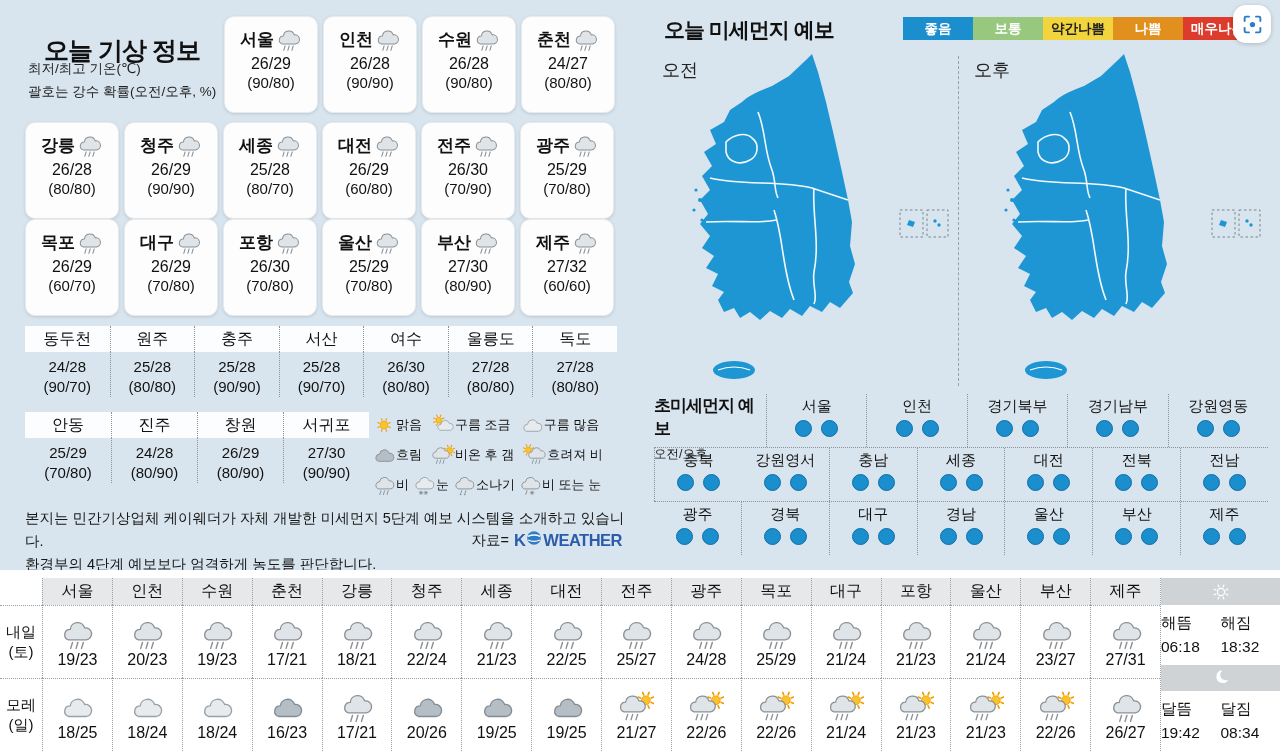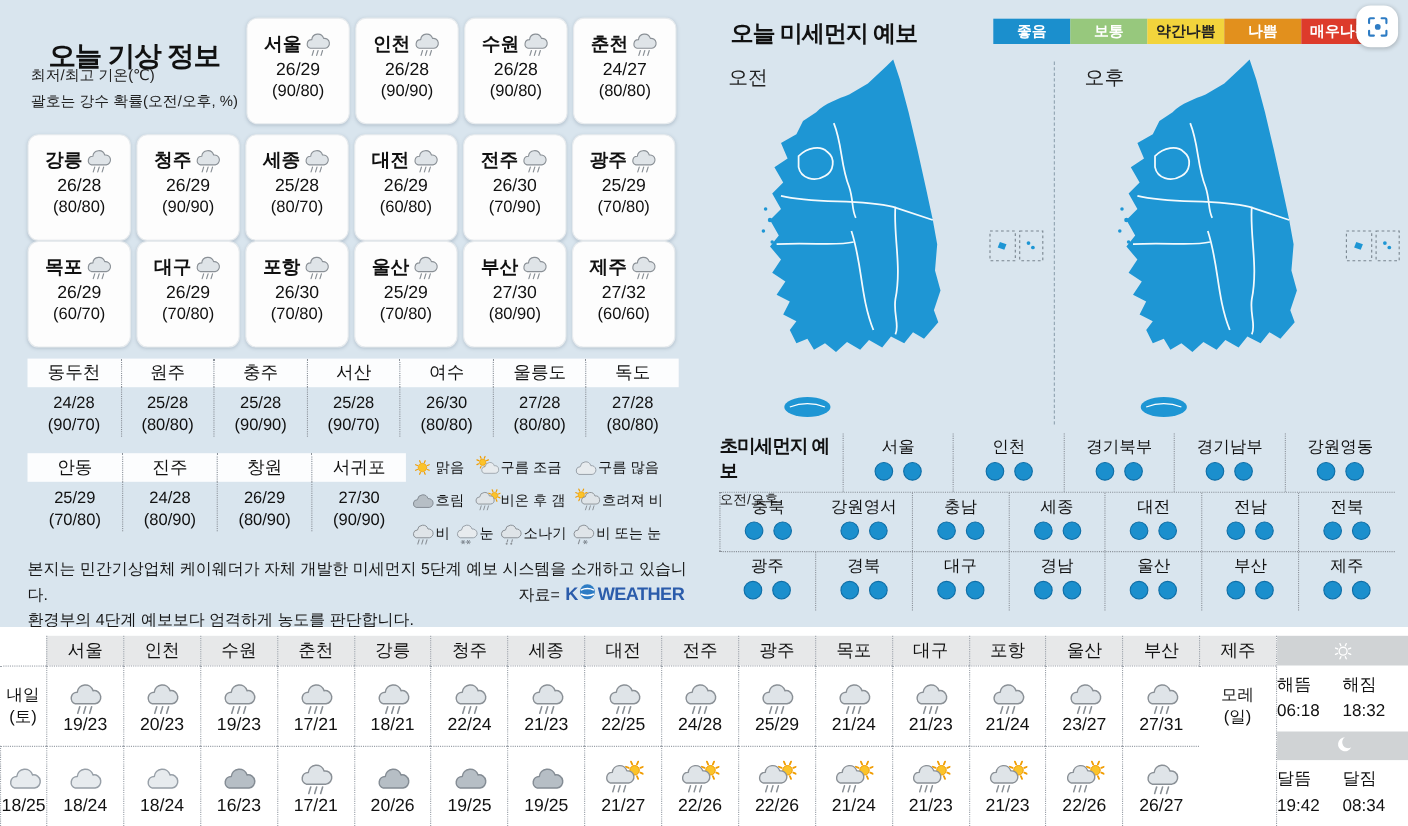--- a/index.html
+++ b/index.html
@@ -35,21 +35,21 @@
   #note{position:absolute;left:25px;top:507px;width:605px;font-size:14.5px;line-height:23px;color:#161616;}
   #source{position:absolute;right:18px;top:530px;display:flex;align-items:center;font-size:14.5px;color:#161616;}
   #source .brand{display:flex;align-items:center;font-weight:bold;color:#2b5cab;font-size:16.5px;margin-left:5px;letter-spacing:-.5px;}
   
   #right-panel{position:absolute;left:640px;top:0;width:640px;height:578px;}
   #dust-title{position:absolute;left:24px;top:16px;margin:0;font-size:21px;font-weight:bold;letter-spacing:-1px;}
   #dust-legend{position:absolute;left:263px;top:17px;display:flex;}
   .chip{width:70px;height:23px;display:flex;align-items:center;justify-content:center;
         font-size:13.5px;font-weight:bold;}
   .map-wrap{position:absolute;top:50px;width:300px;height:340px;}
-  #map-am{left:14px;} #map-pm{left:338px;}
+  #map-am{left:14px;} #map-pm{left:326px;}
   .map-label{position:absolute;left:8px;top:8px;font-size:18px;color:#222;z-index:2;}
   #map-divider{position:absolute;left:318px;top:56px;height:330px;border-left:1px dashed #90a2b0;}
   #fine-dust{position:absolute;left:14px;top:394px;width:614px;}
   .fd-row{display:flex;height:53px;}
   .fd-sep{border-top:1px dotted #8b9199;}
   .fd-title-block{width:112px;}
   .fd-title{font-size:17px;font-weight:bold;letter-spacing:-1px;}
   .fd-sub{font-size:12.5px;margin-top:6px;color:#222;}
   .fd-cell{flex:1;display:flex;flex-direction:column;align-items:center;justify-content:flex-start;padding-top:3px;}
   .fd-cell .nm{font-size:15px;}
@@ -730,28 +730,28 @@
       </span>
           </div>
           <div class="fd-cell" style="border-left: 1px dotted rgb(139, 145, 153);">
             <span class="nm">대전</span>
       <span class="fd-dots">
         <span class="dot" style="background:#1b8fcd"></span>
         <span class="dot" style="background:#1b8fcd"></span>
       </span>
           </div>
           <div class="fd-cell" style="border-left: 1px dotted rgb(139, 145, 153);">
+            <span class="nm">전북</span>
+      <span class="fd-dots">
+        <span class="dot" style="background:#1b8fcd"></span>
+        <span class="dot" style="background:#1b8fcd"></span>
+      </span>
+          </div>
+          <div class="fd-cell" style="border-left: 1px dotted rgb(139, 145, 153);">
             <span class="nm">전남</span>
-      <span class="fd-dots">
-        <span class="dot" style="background:#1b8fcd"></span>
-        <span class="dot" style="background:#1b8fcd"></span>
-      </span>
-          </div>
-          <div class="fd-cell" style="border-left: 1px dotted rgb(139, 145, 153);">
-            <span class="nm">전북</span>
       <span class="fd-dots">
         <span class="dot" style="background:#1b8fcd"></span>
         <span class="dot" style="background:#1b8fcd"></span>
       </span>
           </div>
         </div>
         <div class="fd-row fd-sep">
           <div class="fd-cell">
             <span class="nm">광주</span>
       <span class="fd-dots">
@@ -948,20 +948,33 @@
           <svg xmlns="http://www.w3.org/2000/svg" viewBox="0 0 40 40" width="36" height="36">
             <g>
               <path d="M10.5 26.5 A6 6 0 0 1 12.5 14.8 A8.2 8.2 0 0 1 28.5 13.2 A5.6 5.6 0 0 1 30.5 26.5 Z" fill="#dfe4e8" stroke="#8a9096" stroke-width="1.5" stroke-linejoin="round"></path>
             </g>
             <g>
               <line x1="15" y1="29.5" x2="13" y2="36" stroke="#8a9096" stroke-width="1.6" stroke-linecap="round"></line>
               <line x1="21" y1="29.5" x2="19" y2="36" stroke="#8a9096" stroke-width="1.6" stroke-linecap="round"></line>
               <line x1="27" y1="29.5" x2="25" y2="36" stroke="#8a9096" stroke-width="1.6" stroke-linecap="round"></line>
             </g>
           </svg>
+          <span class="tmp">25/27</span>
+        </div>
+        <div class="ftcell ft-bl ft-bt">
+          <svg xmlns="http://www.w3.org/2000/svg" viewBox="0 0 40 40" width="36" height="36">
+            <g>
+              <path d="M10.5 26.5 A6 6 0 0 1 12.5 14.8 A8.2 8.2 0 0 1 28.5 13.2 A5.6 5.6 0 0 1 30.5 26.5 Z" fill="#dfe4e8" stroke="#8a9096" stroke-width="1.5" stroke-linejoin="round"></path>
+            </g>
+            <g>
+              <line x1="15" y1="29.5" x2="13" y2="36" stroke="#8a9096" stroke-width="1.6" stroke-linecap="round"></line>
+              <line x1="21" y1="29.5" x2="19" y2="36" stroke="#8a9096" stroke-width="1.6" stroke-linecap="round"></line>
+              <line x1="27" y1="29.5" x2="25" y2="36" stroke="#8a9096" stroke-width="1.6" stroke-linecap="round"></line>
+            </g>
+          </svg>
           <span class="tmp">24/28</span>
         </div>
         <div class="ftcell ft-bl ft-bt">
           <svg xmlns="http://www.w3.org/2000/svg" viewBox="0 0 40 40" width="36" height="36">
             <g>
               <path d="M10.5 26.5 A6 6 0 0 1 12.5 14.8 A8.2 8.2 0 0 1 28.5 13.2 A5.6 5.6 0 0 1 30.5 26.5 Z" fill="#dfe4e8" stroke="#8a9096" stroke-width="1.5" stroke-linejoin="round"></path>
             </g>
             <g>
               <line x1="15" y1="29.5" x2="13" y2="36" stroke="#8a9096" stroke-width="1.6" stroke-linecap="round"></line>
               <line x1="21" y1="29.5" x2="19" y2="36" stroke="#8a9096" stroke-width="1.6" stroke-linecap="round"></line>

